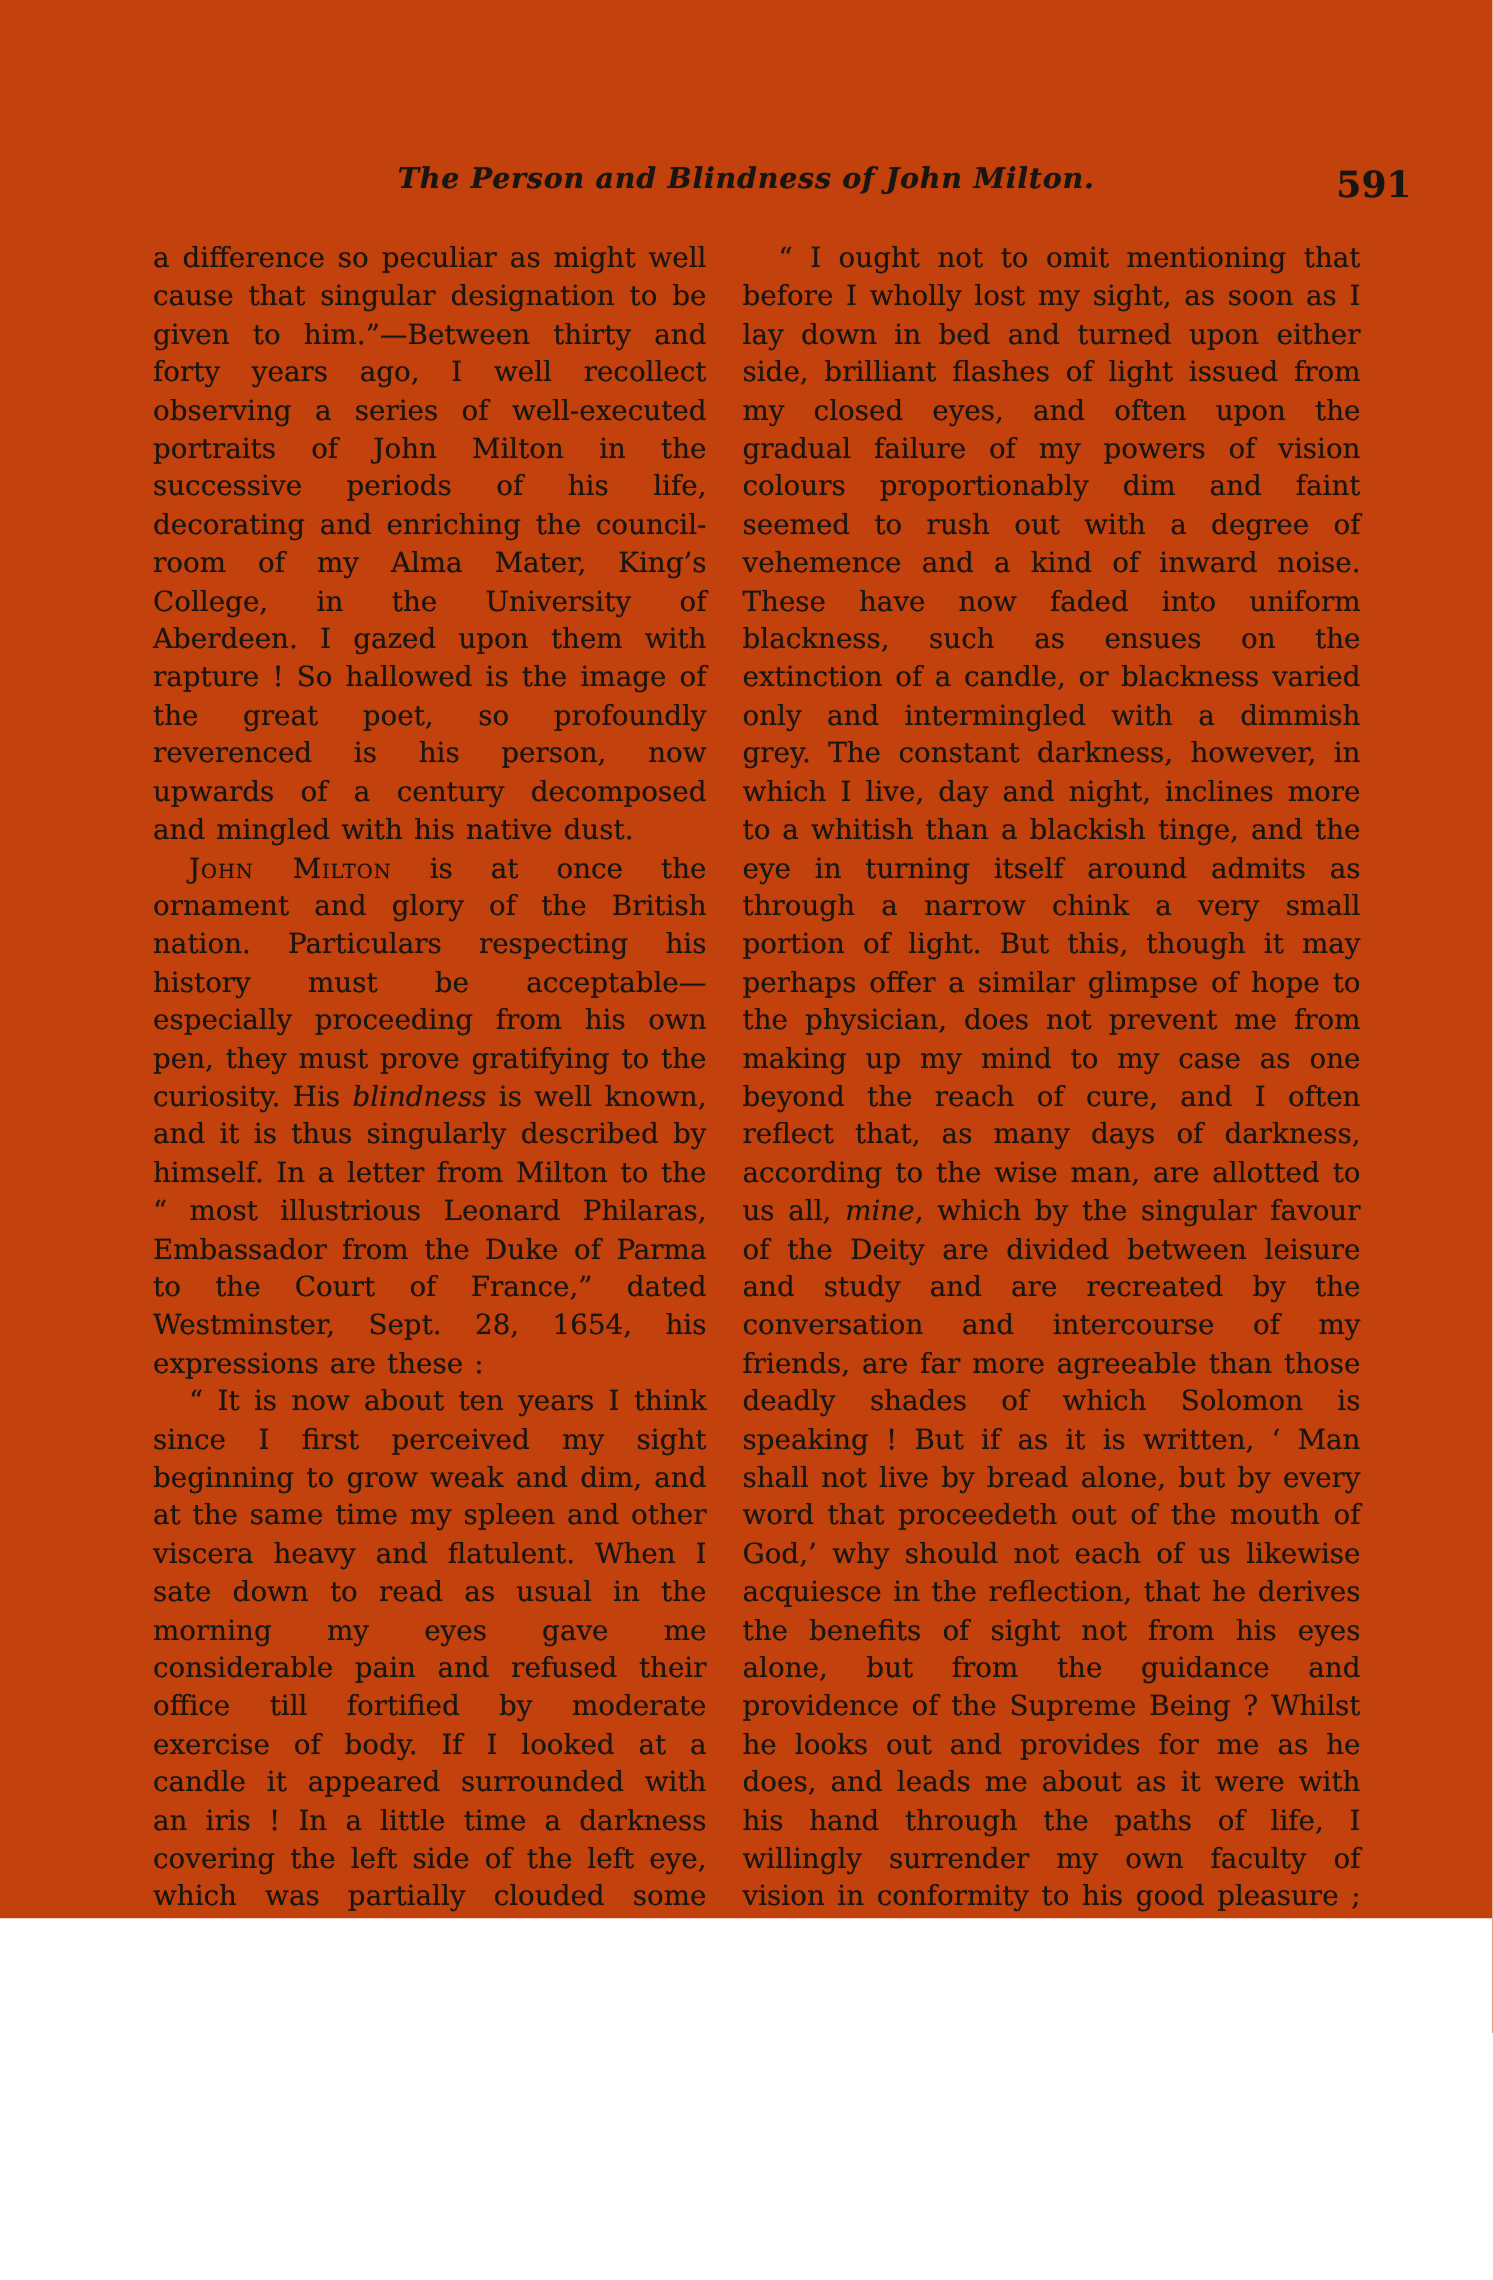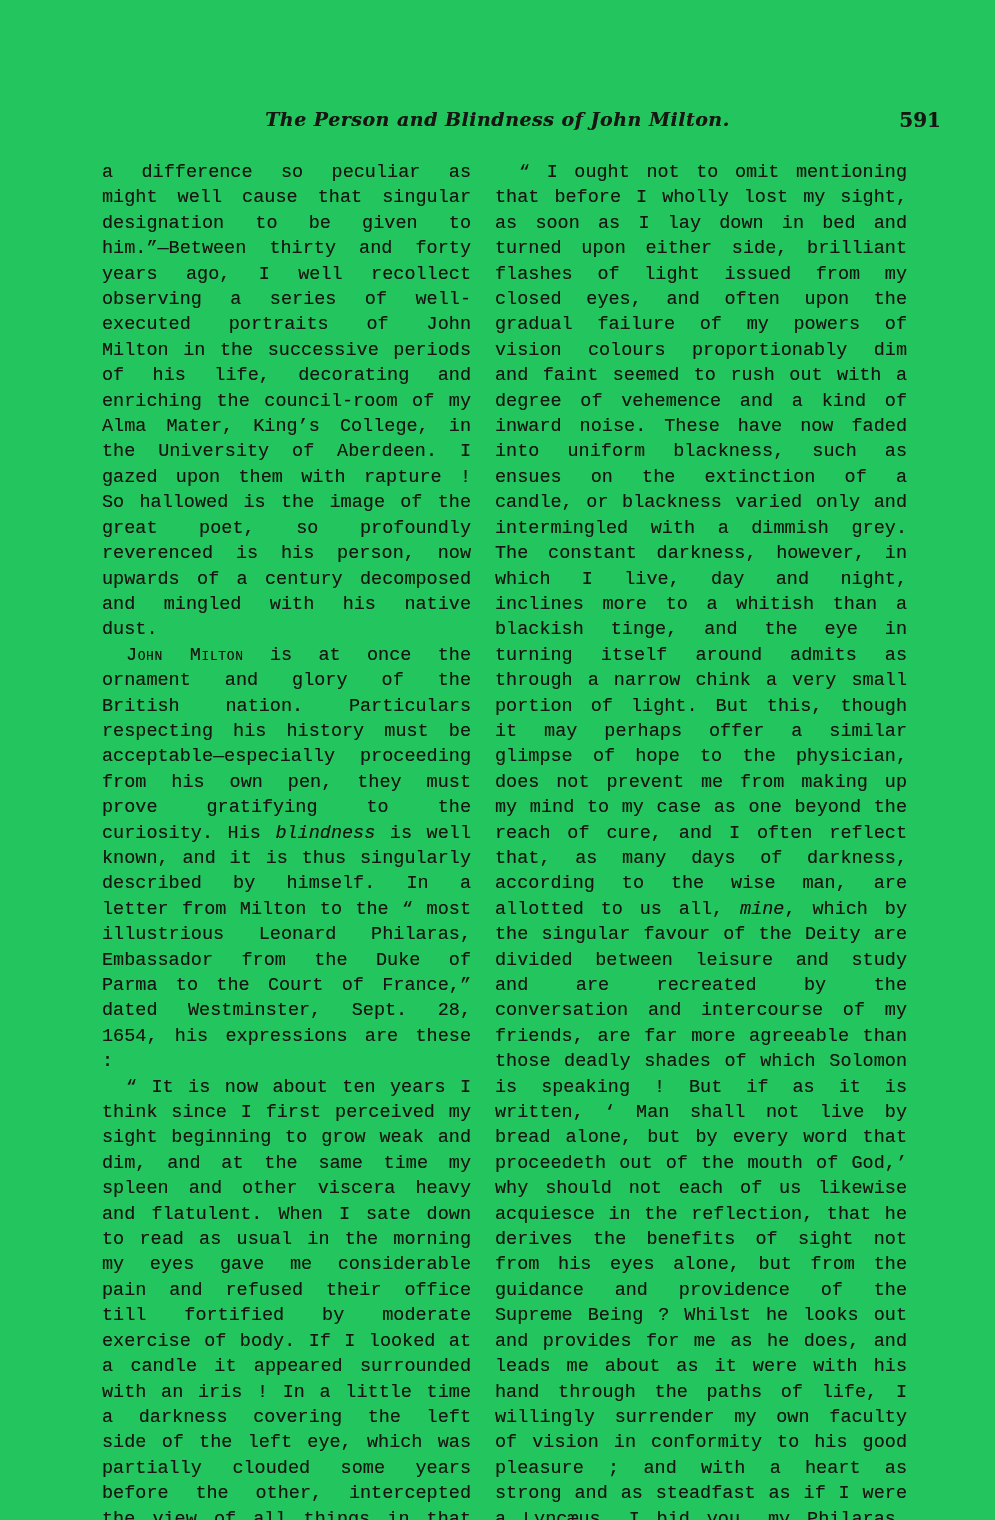--- a/index.html
+++ b/index.html
@@ -1,20 +1,20 @@
 <!DOCTYPE html>
 <html><head>
 <meta charset="utf-8">
 <style>
   html, body { margin: 0; padding: 0; background: #ffffff; }
   .page {
     position: relative;
     width: 995px;
-    height: 1520px;
-    background: #22c55e;
+    height: 1279px;
+    background: #c2410c;
     overflow: hidden;
     font-family: "DejaVu Serif", "Liberation Serif", serif;
     color: #181612;
   }
   .running-header {
     position: relative;
     padding-top: 108px;
     height: 30px;
   }
   .header-title {
@@ -23,40 +23,39 @@
     font-weight: bold;
     font-size: 19px;
     letter-spacing: 0.5px;
     text-shadow: 0 0 0.5px rgba(20,18,14,0.55);
   }
   .page-number {
     position: absolute;
     top: 108px;
     right: 54px;
     font-weight: bold;
-    font-size: 20px;
+    font-size: 24px;
     text-shadow: 0 0 0.5px rgba(20,18,14,0.55);
   }
   .columns {
     display: flex;
     padding: 22px 88px 0 102px;
     gap: 24px;
   }
   .col {
     font-size: 18.5px;
     line-height: 25.4px;
     text-shadow: 0 0 0.45px rgba(20,18,14,0.5);
   }
   .col-left  { width: 369px; }
   .col-right { width: 412px; }
   .para {
     margin: 0;
     text-align: justify;
     word-spacing: 1.5px;
-    font-family: Liberation Mono, monospace;
   }
   .para.indent { text-indent: 24px; }
   .verse { margin: 0 0 10px 0; }
   .verse-line {
     margin: 0;
     padding-left: 58px;
     text-indent: -58px;
     text-align: left;
   }
   .sc { font-variant: small-caps; letter-spacing: 0.6px; margin-top: 25px; }

